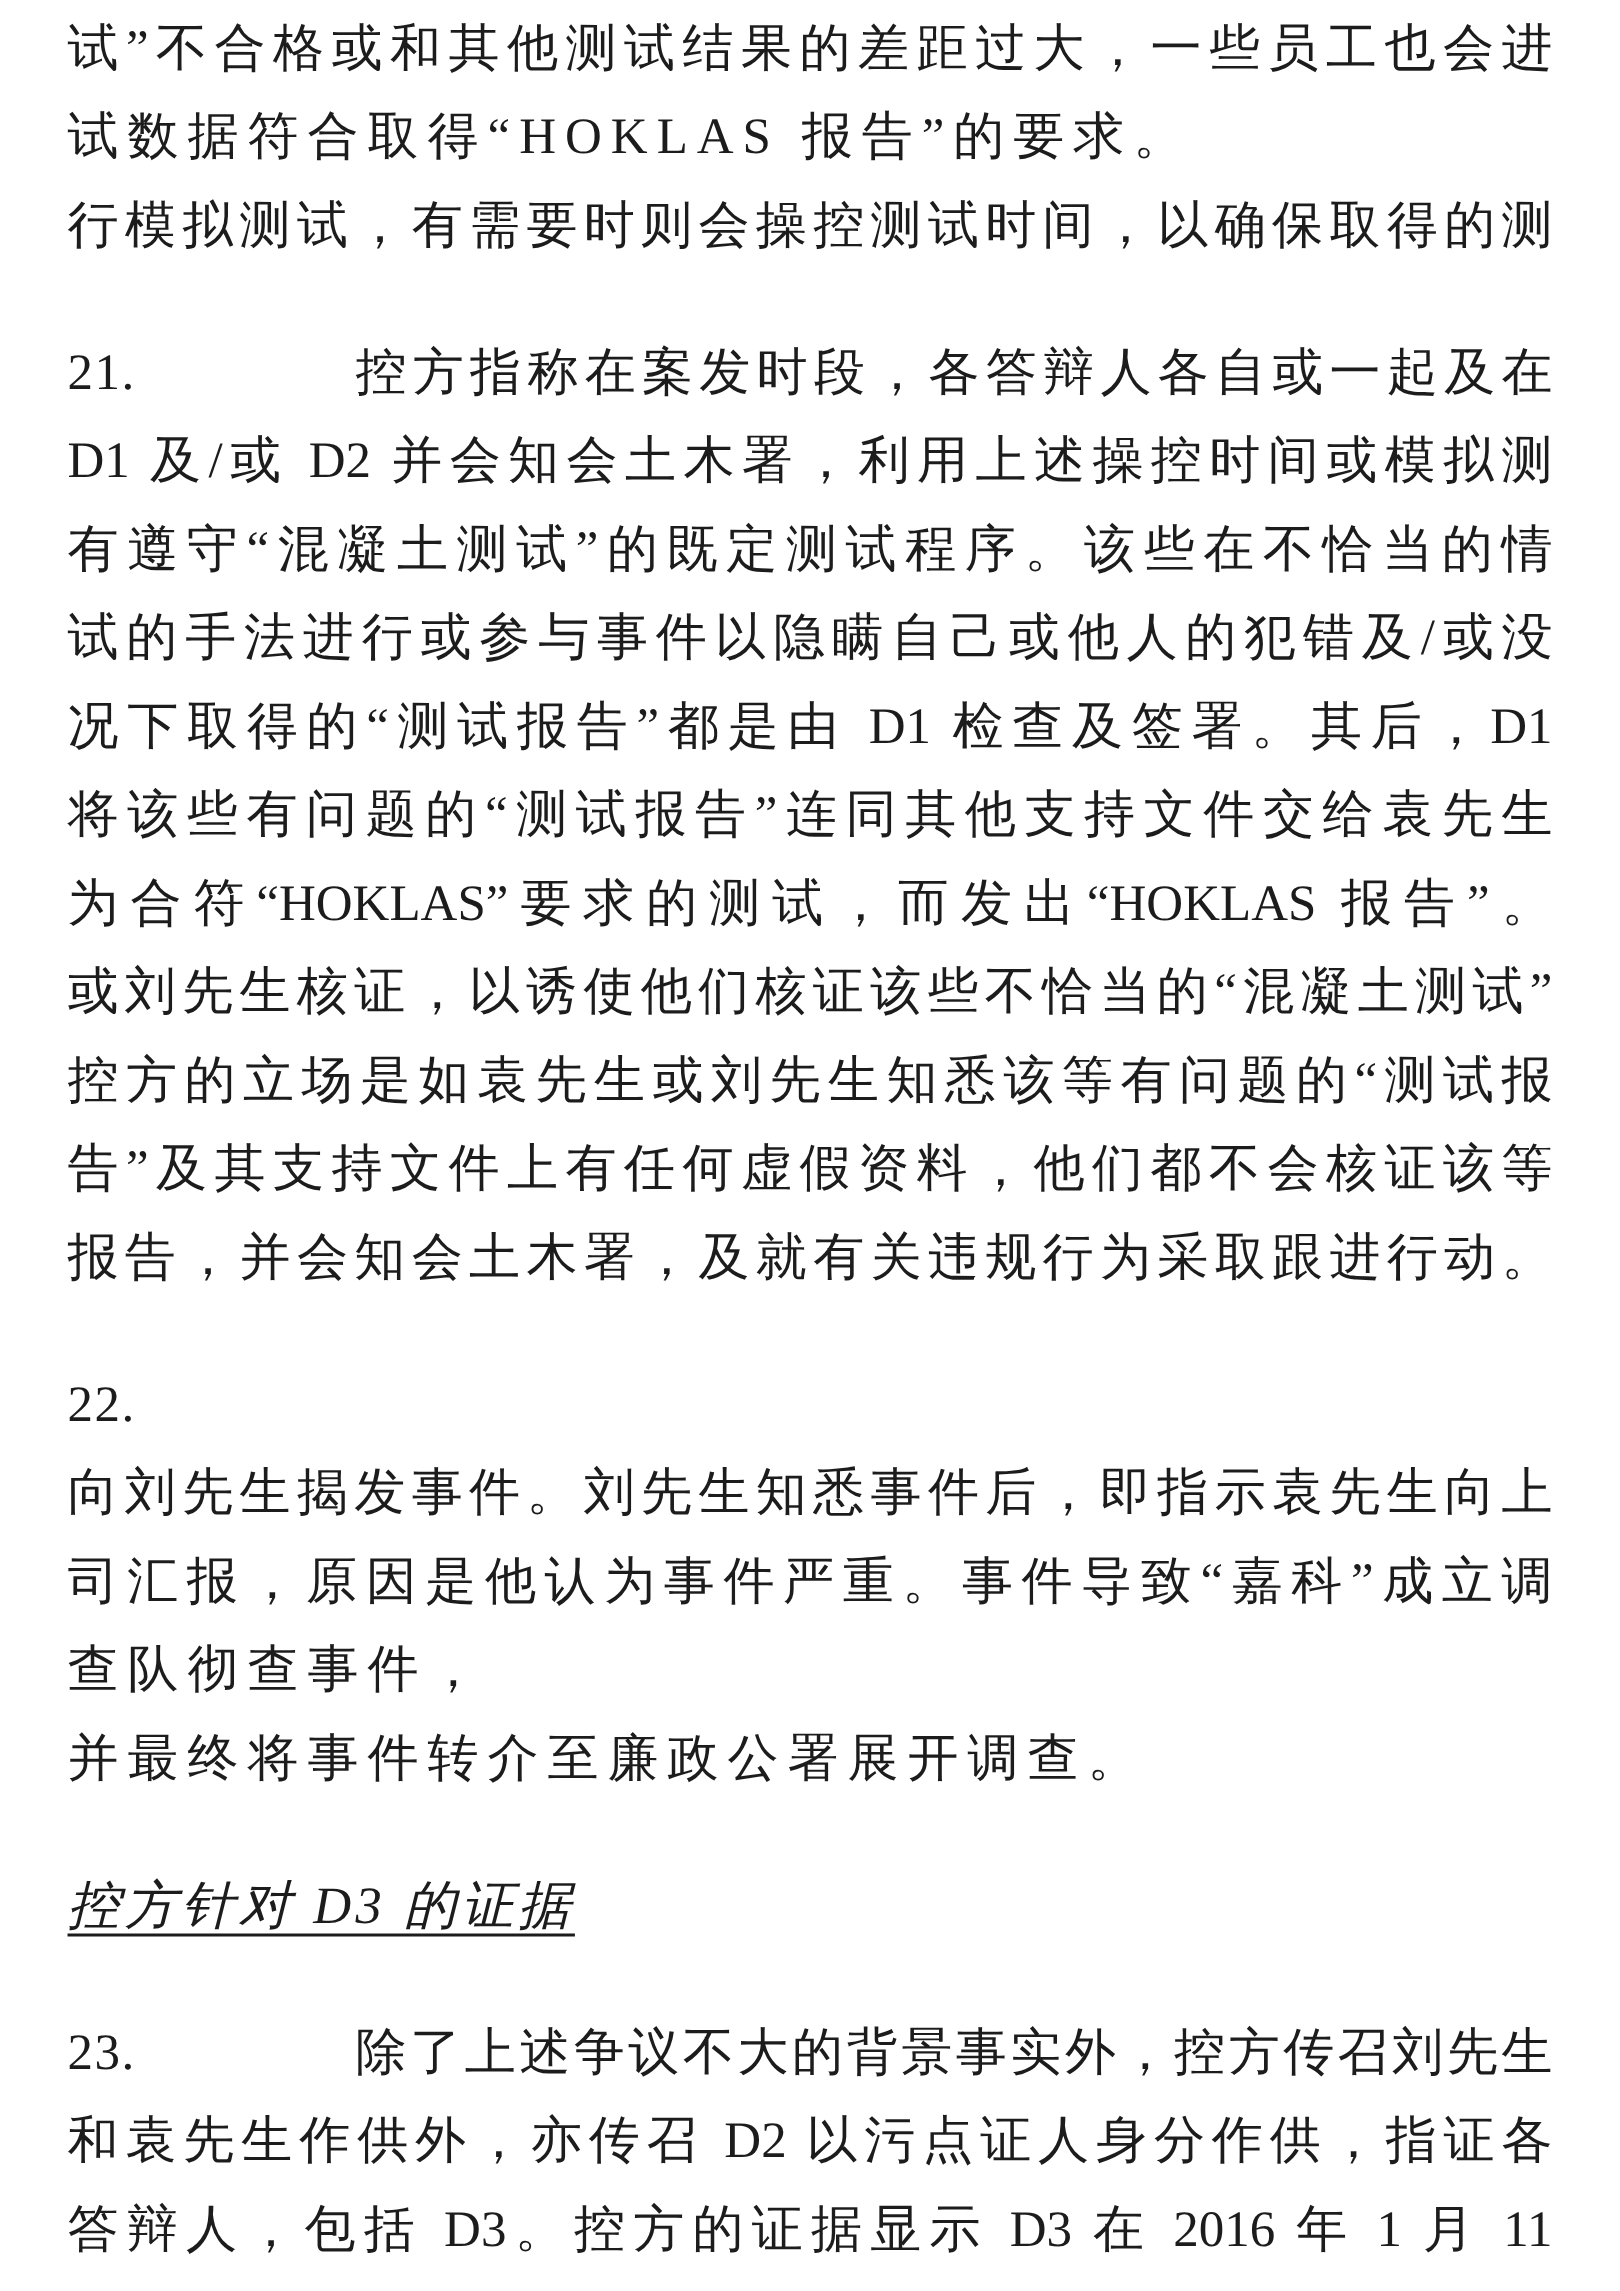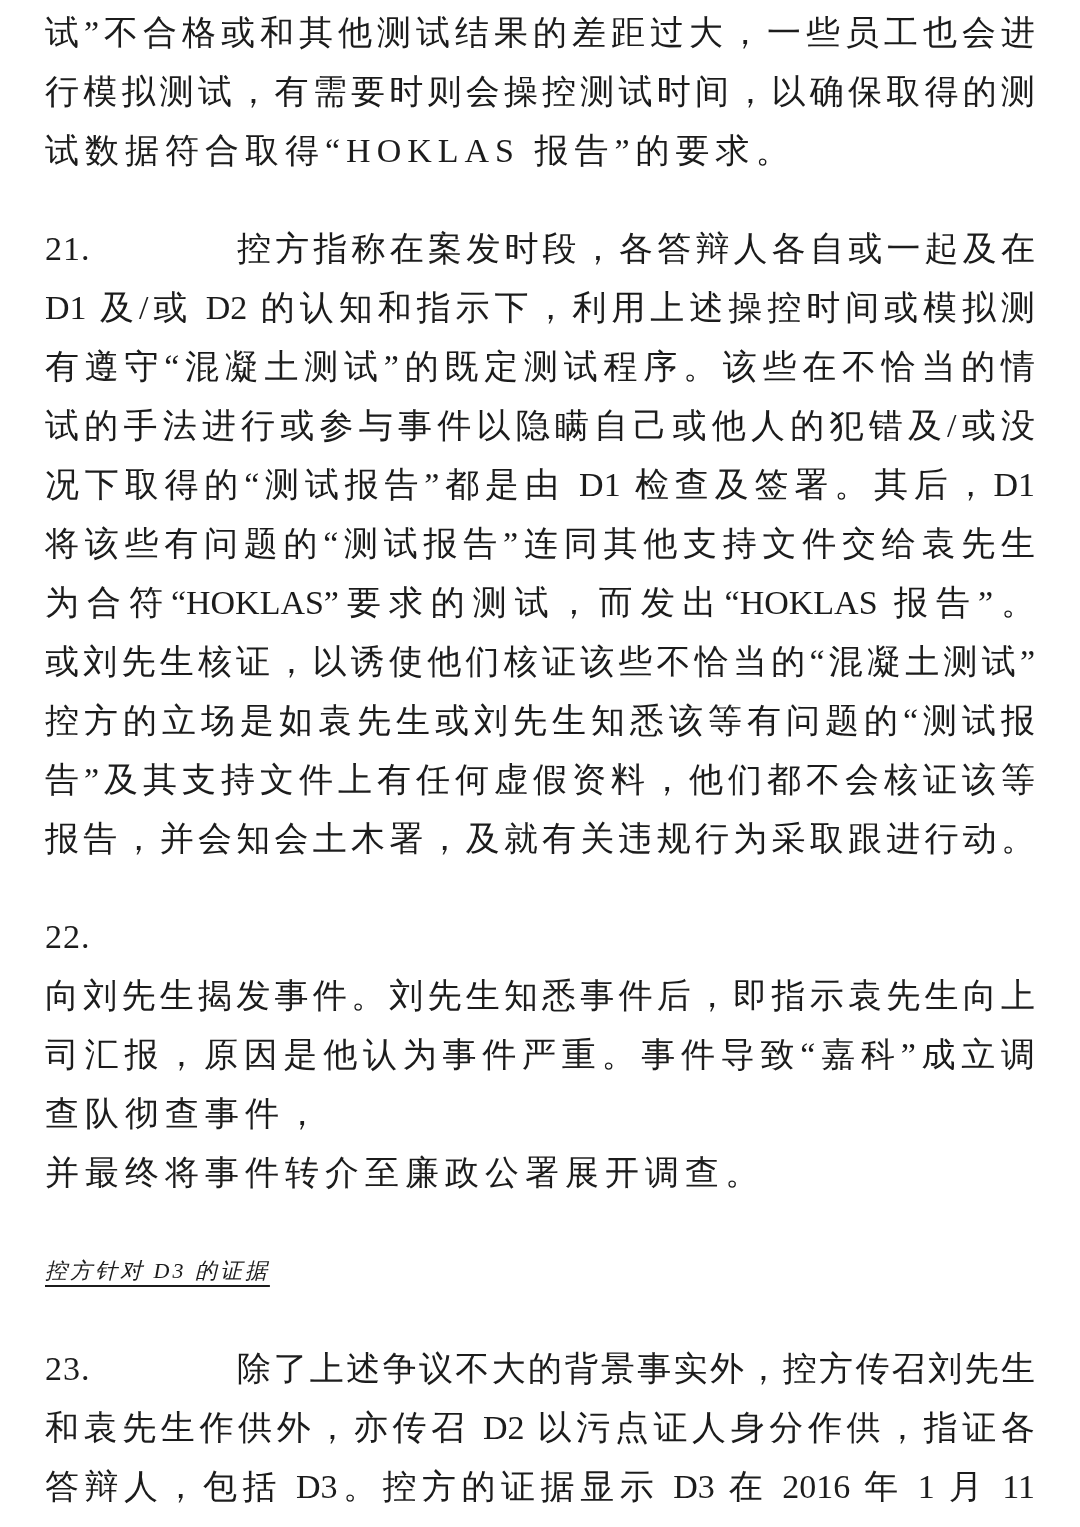--- a/index.html
+++ b/index.html
@@ -37,49 +37,49 @@
   }
   
   .pline { display: flex; gap: 32px; }
   .pnum {
     flex: 0 0 160px;
     letter-spacing: 1px;
   }
   .ptext { flex: 1 1 auto; }
   .heading {
     margin: 0;
-    font-size: 22px;
+    font-size: 35px;
     font-weight: normal;
     font-style: italic;
     letter-spacing: 3px;
     line-height: 59px;
   }
   .heading .heading-text {
     text-decoration: underline;
     text-decoration-thickness: 2px;
     text-underline-offset: 7px;
   }
 </style>
 </head>
 <body>
 
 <div class="page">
 
   <div class="para block">
     <div class="line">试”不合格或和其他测试结果的差距过大，一些员工也会进</div>
+    <div class="line natural">试数据符合取得“HOKLAS 报告”的要求。</div>
     <div class="line">行模拟测试，有需要时则会操控测试时间，以确保取得的测</div>
-    <div class="line natural">试数据符合取得“HOKLAS 报告”的要求。</div>
   </div>
 
   <div class="para block">
     <div class="pline">
       <span class="pnum">21.</span>
       <div class="ptext">控方指称在案发时段，各答辩人各自或一起及在</div>
     </div>
-    <div class="line">D1 及/或 D2 的认知和指示下，利用上述操控时间或模拟测</div>
+    <div class="line">D1 及/或 D2 并会知会土木署，利用上述操控时间或模拟测</div>
     <div class="line">有遵守“混凝土测试”的既定测试程序。该些在不恰当的情</div>
     <div class="line">试的手法进行或参与事件以隐瞒自己或他人的犯错及/或没</div>
     <div class="line">况下取得的“测试报告”都是由 D1 检查及签署。其后，D1</div>
     <div class="line">将该些有问题的“测试报告”连同其他支持文件交给袁先生</div>
     <div class="line">为合符“HOKLAS”要求的测试，而发出“HOKLAS 报告”。</div>
     <div class="line">或刘先生核证，以诱使他们核证该些不恰当的“混凝土测试”</div>
     <div class="line">控方的立场是如袁先生或刘先生知悉该等有问题的“测试报</div>
     <div class="line">告”及其支持文件上有任何虚假资料，他们都不会核证该等</div>
     <div class="line">报告，并会知会土木署，及就有关违规行为采取跟进行动。</div>
   </div>

